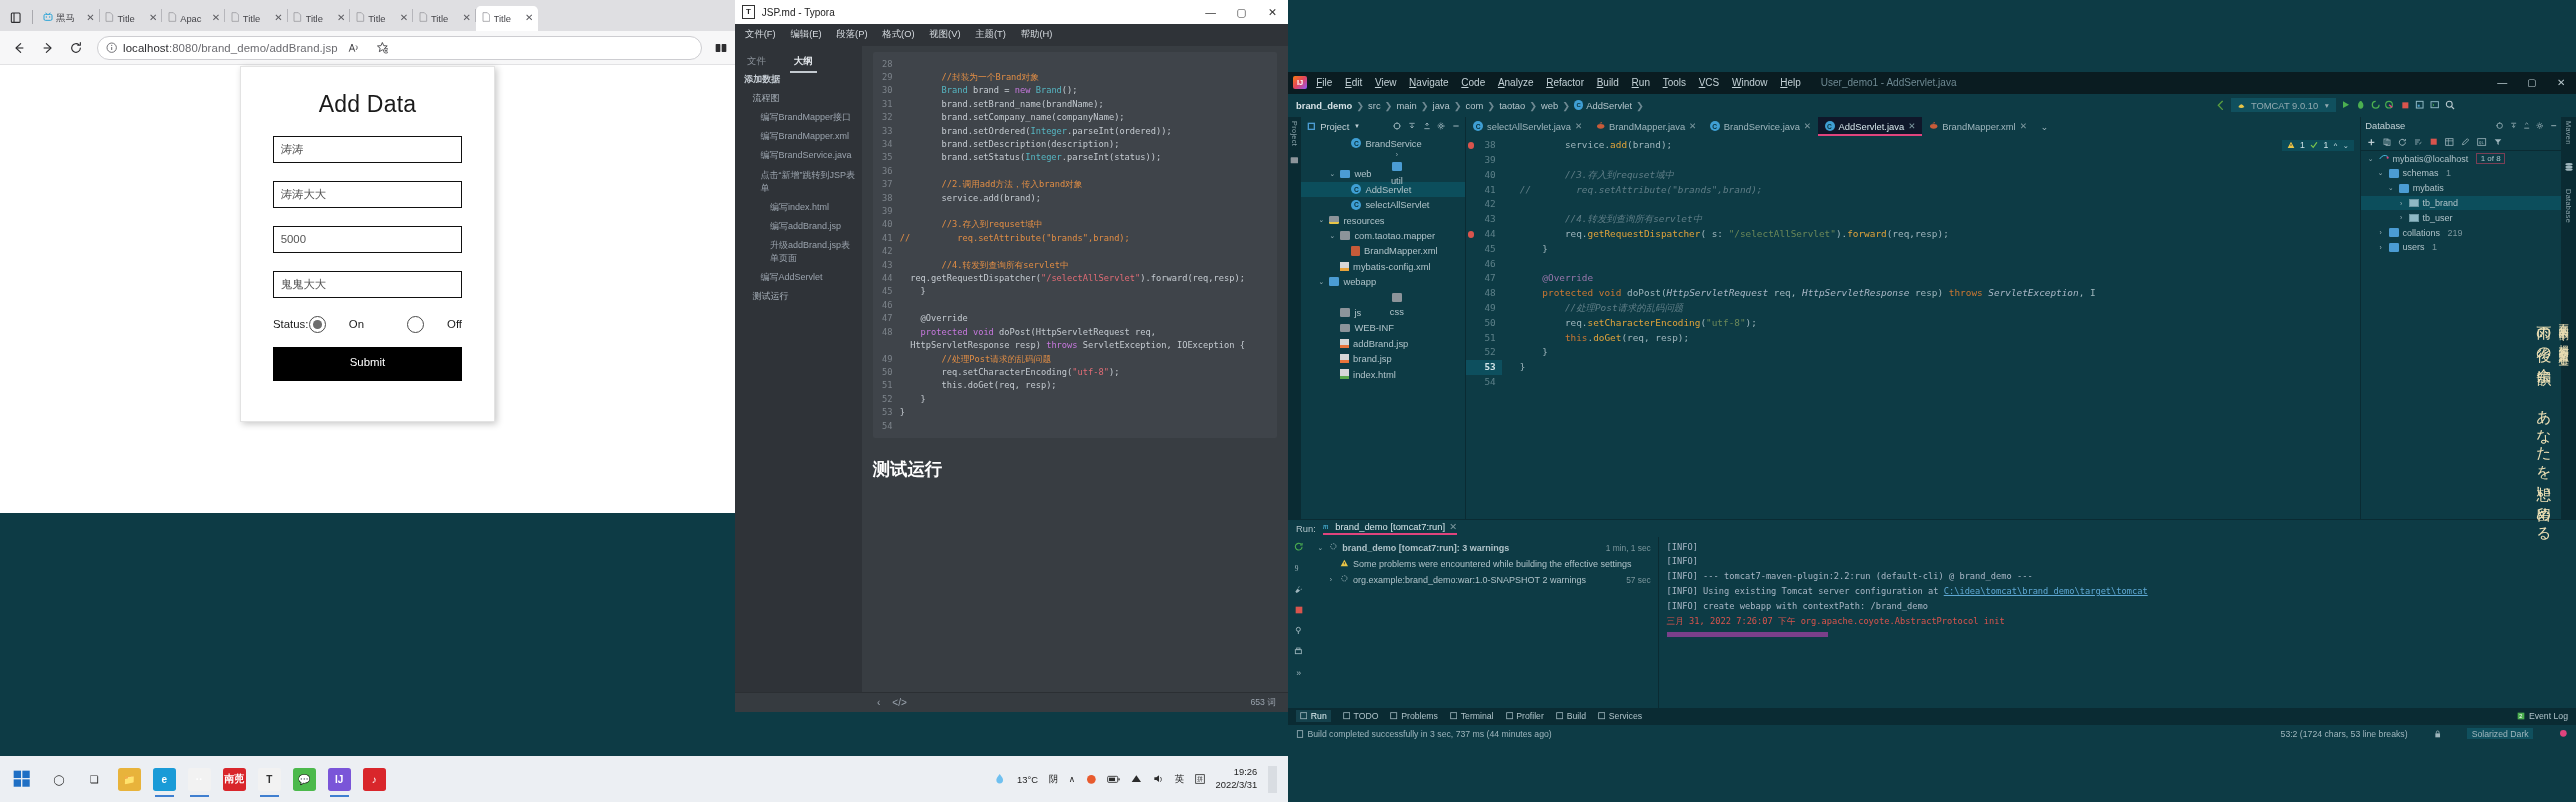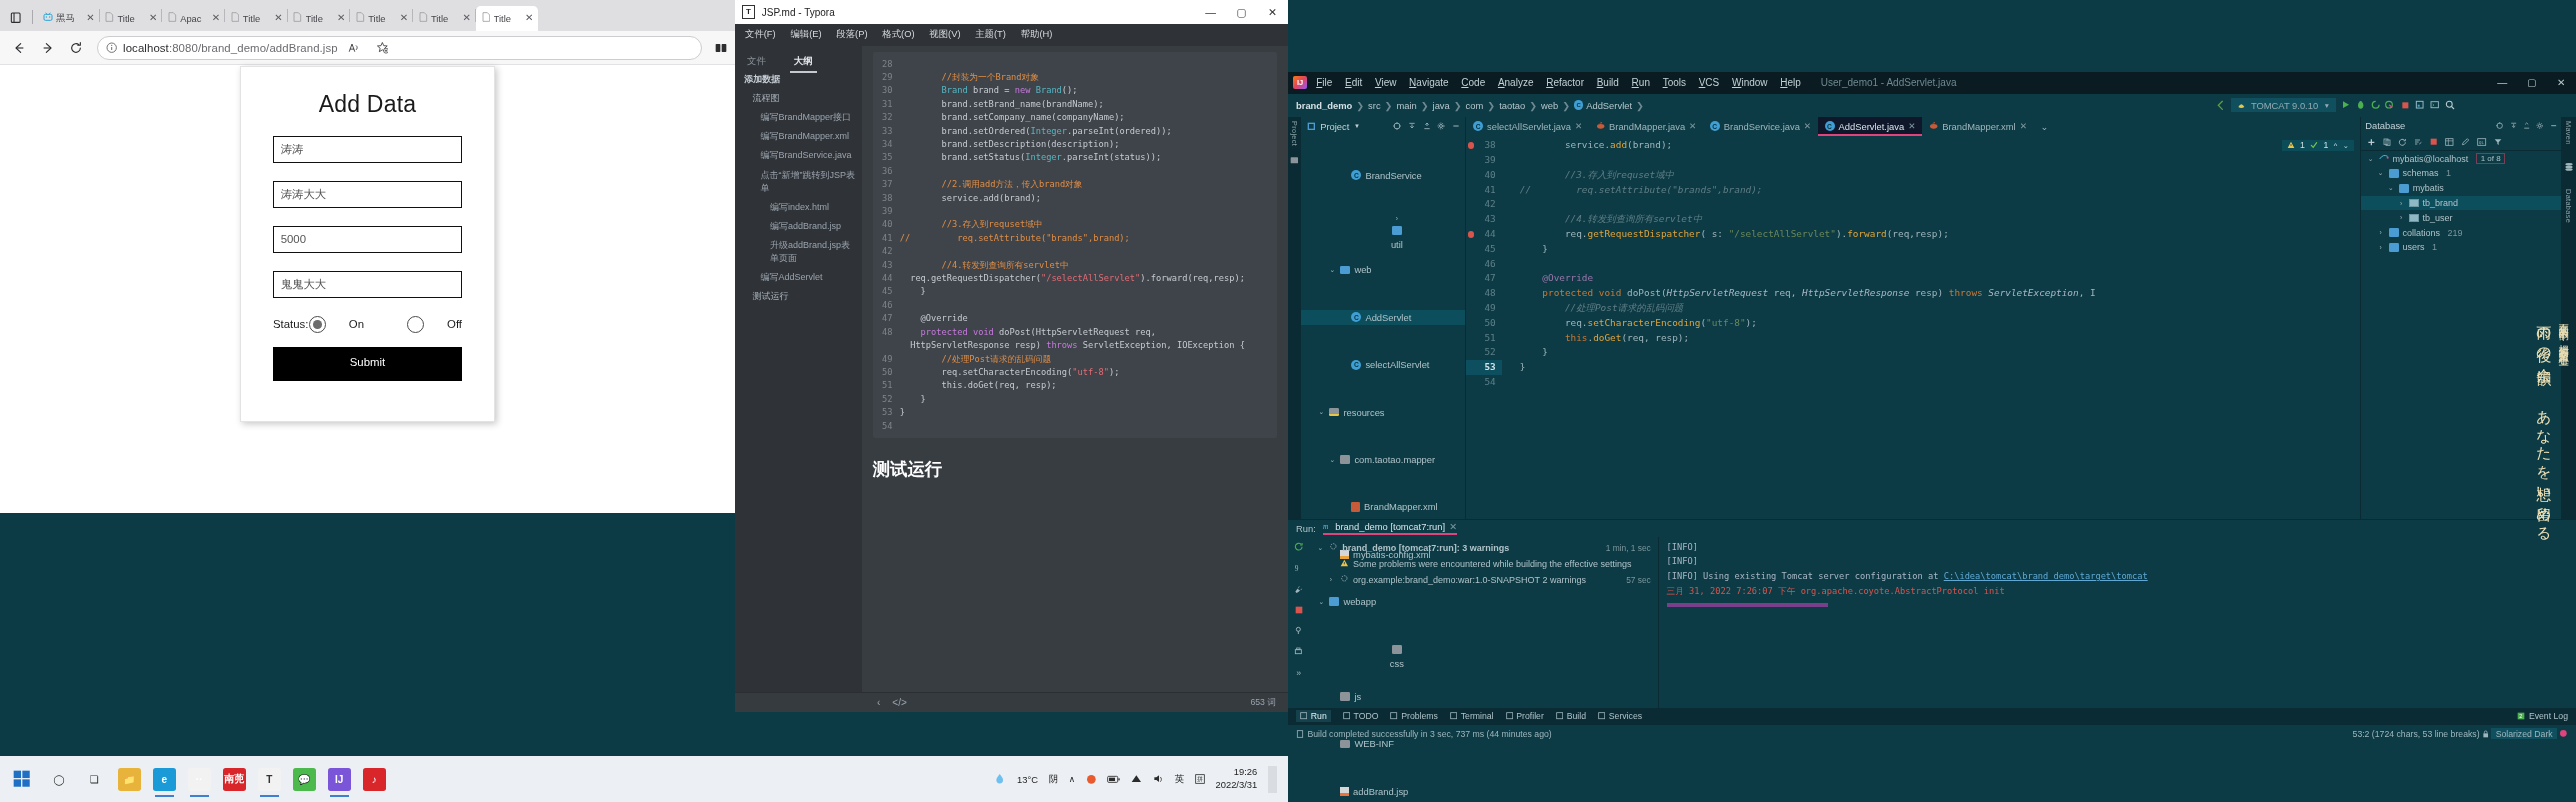--- a/index.html
+++ b/index.html
@@ -143,21 +143,21 @@
   .tomcat-combo { background:#10505e; padding: 1.3px 5.4px; display:flex; align-items:center; gap:5.4px; font-size:9.4px; color:#93aab1;}
   .ic { display:inline-flex; align-items:center; justify-content:center; }
 
   .idea-main { display: flex; height: 402px; }
   .idea-leftstrip { width: 13.4px; background:#0a2b33; display:flex; flex-direction:column; align-items:center; padding-top:4px;}
   .vlabel { writing-mode: vertical-rl; font-size: 7.4px; color:#8aa3aa; letter-spacing:0.3px;}
   .idea-project { width: 165px; background: #0d3b45; border-right:0.7px solid #0a2b33; flex:0 0 auto;}
   .proj-head { height: 19px; display:flex; align-items:center; justify-content:space-between; padding: 0 5.4px; font-size:9.4px; color:#c3d1d6;}
   .proj-head .ttl { display:flex; align-items:center; gap:4.7px;}
   .proj-head .icons { display:flex; gap:6.7px; color:#9fb6bd; font-size:8.7px;}
-  .tree-row { display:flex; align-items:center; gap:4px; height: 15.4px; padding-left: 5.4px; font-size:9.4px; color:#b0c3c9; white-space:nowrap;margin-top:32px;}
+  .tree-row { display:flex; align-items:center; gap:4px; height: 15.4px; padding-left: 5.4px; font-size:9.4px; color:#b0c3c9; white-space:nowrap;}
   .tree-row.sel { background:#0c4e5c; }
   .arrow { width:8px; display:inline-block; text-align:center; color:#9fb6bd; font-size:6.7px;}
   .fic { width:10px; height:8.7px; border-radius:1.3px; display:inline-block; flex:0 0 auto;}
   .fic.folder { background:#8c949a; }
   .fic.folder-b { background:#4b9cd3; }
   .fic.folder-res { background:#8c949a; border-bottom:2px solid #e8c547;}
   .cls-ic { width:10px;height:10px;border-radius:50%;background:#3f9fd4;color:#06303a;font-size:6.7px;display:inline-flex;align-items:center;justify-content:center;font-weight:bold;flex:0 0 auto;}
   .xml-ic { width:8.7px;height:9.4px;background:#c75b39;border-radius:1.3px;flex:0 0 auto;}
   .jsp-ic { width:8.7px;height:9.4px;background:#d6d6d6;border-bottom:3.4px solid #e8743b;flex:0 0 auto;}
   .html-ic{ width:8.7px;height:9.4px;background:#d6d6d6;border-bottom:3.4px solid #59a84b;flex:0 0 auto;}
@@ -202,21 +202,21 @@
   .run-console { flex:1 1 auto; padding: 2.7px 0 0 8px; font-family:"DejaVu Sans Mono","Liberation Mono",monospace; font-size:8.7px; line-height:14.8px; color:#a9b7c6; overflow:hidden;}
   .run-console .lnk { color:#5fa8d3; text-decoration:underline;}
   .run-console .red { color:#d9544d;}
   .scrollbar-h { height:4.7px; background:#7a3f8a; width:161px; margin-top:4px;}
 
   .idea-toolwin { height: 17.4px; background:#0a2b33; display:flex; align-items:center; justify-content:space-between; padding:0 8px; font-size:8.7px; color:#b0c3c9;}
   .tw-left { display:flex; gap:12px; align-items:center;}
   .tw-item { display:flex; gap:3.4px; align-items:center;}
   .tw-item.active { background:#14414c; padding:1.3px 4px; color:#dff0f4;}
   .idea-status { height: 17.4px; background:#0d3b45; display:flex; align-items:center; justify-content:space-between; padding:0 8px; font-size:8.7px; color:#9fb6bd;}
-  .st-right { display:flex; gap:2px; align-items:center;}
+  .st-right { display:flex; gap:26px; align-items:center;}
   .st-theme { background:#10505e; padding: 0.7px 4.7px;}
 
   
   .wallpaper-text { position:absolute; right: 6.7px; top: 315px; display:flex; gap: 4px; }
   .vt { writing-mode: vertical-rl; text-orientation: upright; color:#f0e2b6; font-size: 14.8px; letter-spacing: 2px; line-height: 1.25; font-family:"DejaVu Sans", sans-serif;}
   .vt.small { font-size: 10px; color:#ecdfb4; letter-spacing:1.3px;}
 
   
   .taskbar {
     position:absolute; left:0; bottom:0; width:1288px; height: 46px;
@@ -1146,21 +1146,23 @@
               <span><svg width="8.7" height="8.7" viewBox="0 0 13 13">
                   <circle cx="6.5" cy="6.5" r="4" fill="none" stroke="#9fb6bd" stroke-width="1.3" stroke-dasharray="2 1.6"></circle>
                 </svg></span>
               <span class="t">org.example:brand_demo:war:1.0-SNAPSHOT  2 warnings</span>
               <span class="time">57 sec</span>
             </div>
           </div>
         <div class="run-console" id="run-console">
             <div>[INFO]</div>
             <div>[INFO]</div>
+            <div>[INFO] --- tomcat7-maven-plugin:2.2:run (default-cli) @ brand_demo ---</div>
             <div>[INFO] Using existing Tomcat server configuration at <span class="lnk">C:\idea\tomcat\brand_demo\target\tomcat</span></div>
+            <div>[INFO] create webapp with contextPath: /brand_demo</div>
             <div class="red">三月 31, 2022 7:26:07 下午 org.apache.coyote.AbstractProtocol init</div>
             <div class="scrollbar-h"></div>
           </div>
       </div>
     </div>
 
     <div class="idea-toolwin">
       <div class="tw-left" id="tw-left">
           <span class="tw-item active">
             <span class="ic">

